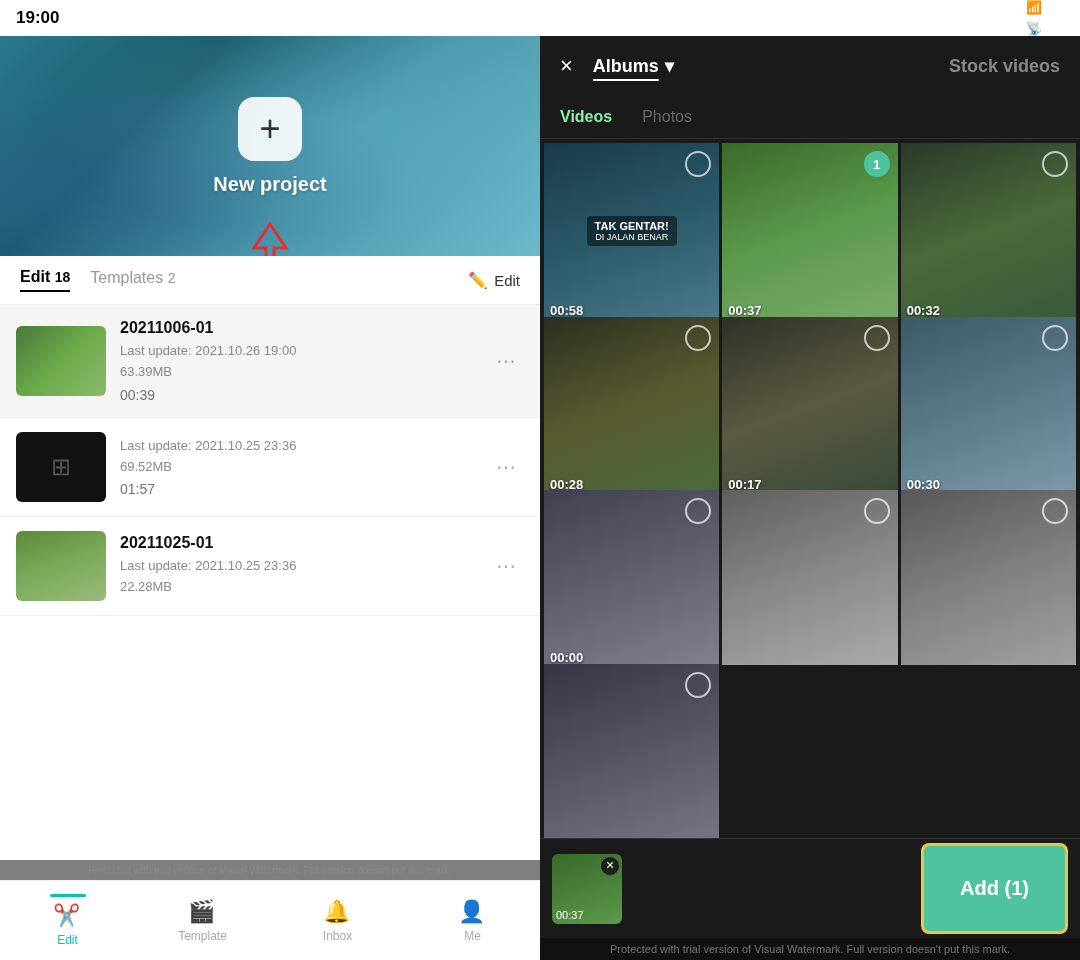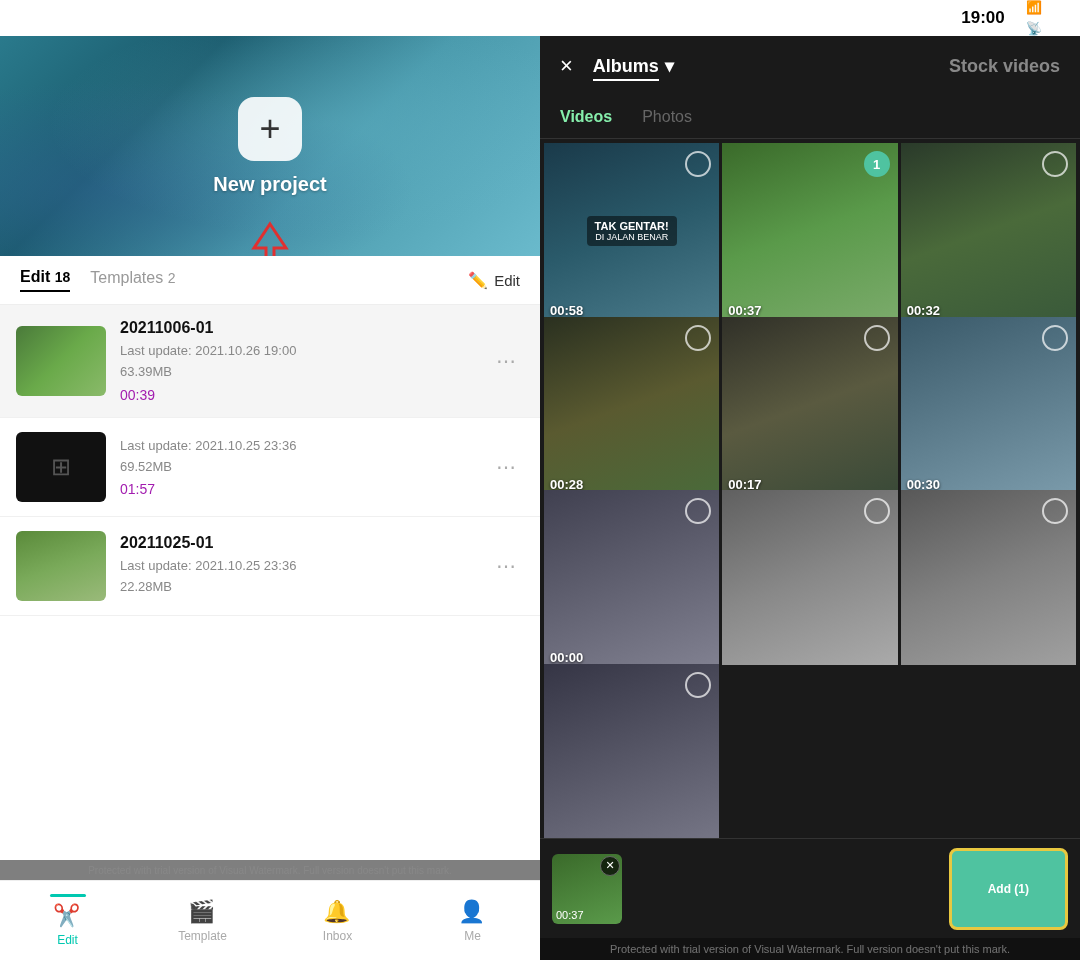--- a/index.html
+++ b/index.html
@@ -12,21 +12,21 @@
       display: flex;
       flex-direction: column;
     }
 
     
     .status-bar {
       background: #fff;
       height: 36px;
       display: flex;
       align-items: center;
-      justify-content: flex-end;
+      justify-content: space-between;
       padding: 0 16px;
       font-size: 16px;
       font-weight: 600;
       flex-shrink: 0;
     }
     .status-bar-left { font-weight: 700; font-size: 17px; }
     .status-bar-right {
       display: flex;
       align-items: center;
       gap: 6px;
@@ -171,21 +171,21 @@
     .project-thumb.dark .icon-placeholder {
       color: #555;
       font-size: 24px;
     }
     .project-thumb.trees {
       background: linear-gradient(160deg, #5a8a3a 0%, #7aaa5a 50%, #9aba7a 100%);
     }
     .project-info { flex: 1; }
     .project-name { font-size: 16px; font-weight: 600; color: #111; margin-bottom: 4px; }
     .project-meta { font-size: 13px; color: #888; line-height: 1.6; }
-    .project-duration { font-size: 14px; color: #a21caf; margin-top: 4px; font-weight: 500; }
+    .project-duration { font-size: 14px; color: #737373; margin-top: 4px; font-weight: 500; }
     .project-more {
       font-size: 20px;
       color: #aaa;
       padding: 8px;
       cursor: pointer;
     }
 
     
     .bottom-nav {
       background: #fff;
@@ -391,21 +391,21 @@
       position: absolute;
       bottom: 3px;
       left: 4px;
       color: #fff;
       font-size: 11px;
     }
     .add-btn {
       margin-left: auto;
       background: #4fc3a0;
       color: #fff;
-      font-size: 12px;
+      font-size: 20px;
       font-weight: 700;
       padding: 31px 36px;
       border-radius: 8px;
       cursor: pointer;
       border: 3px solid #e8c840;
     }
 
     
     .right-watermark {
       background: #111;

